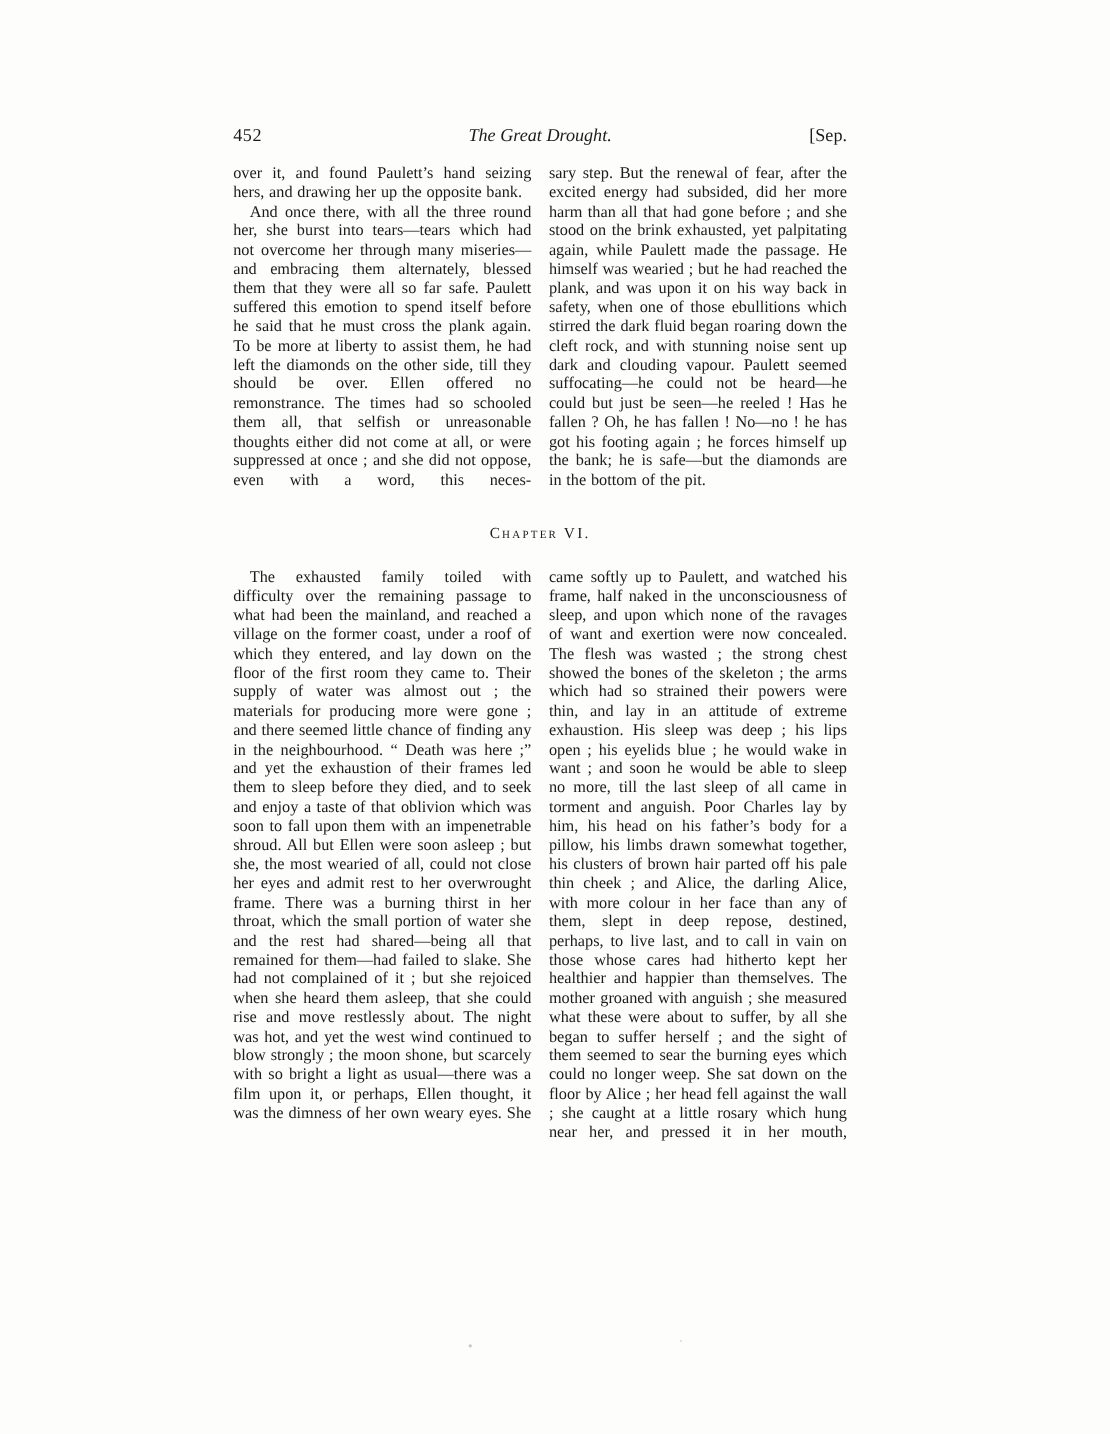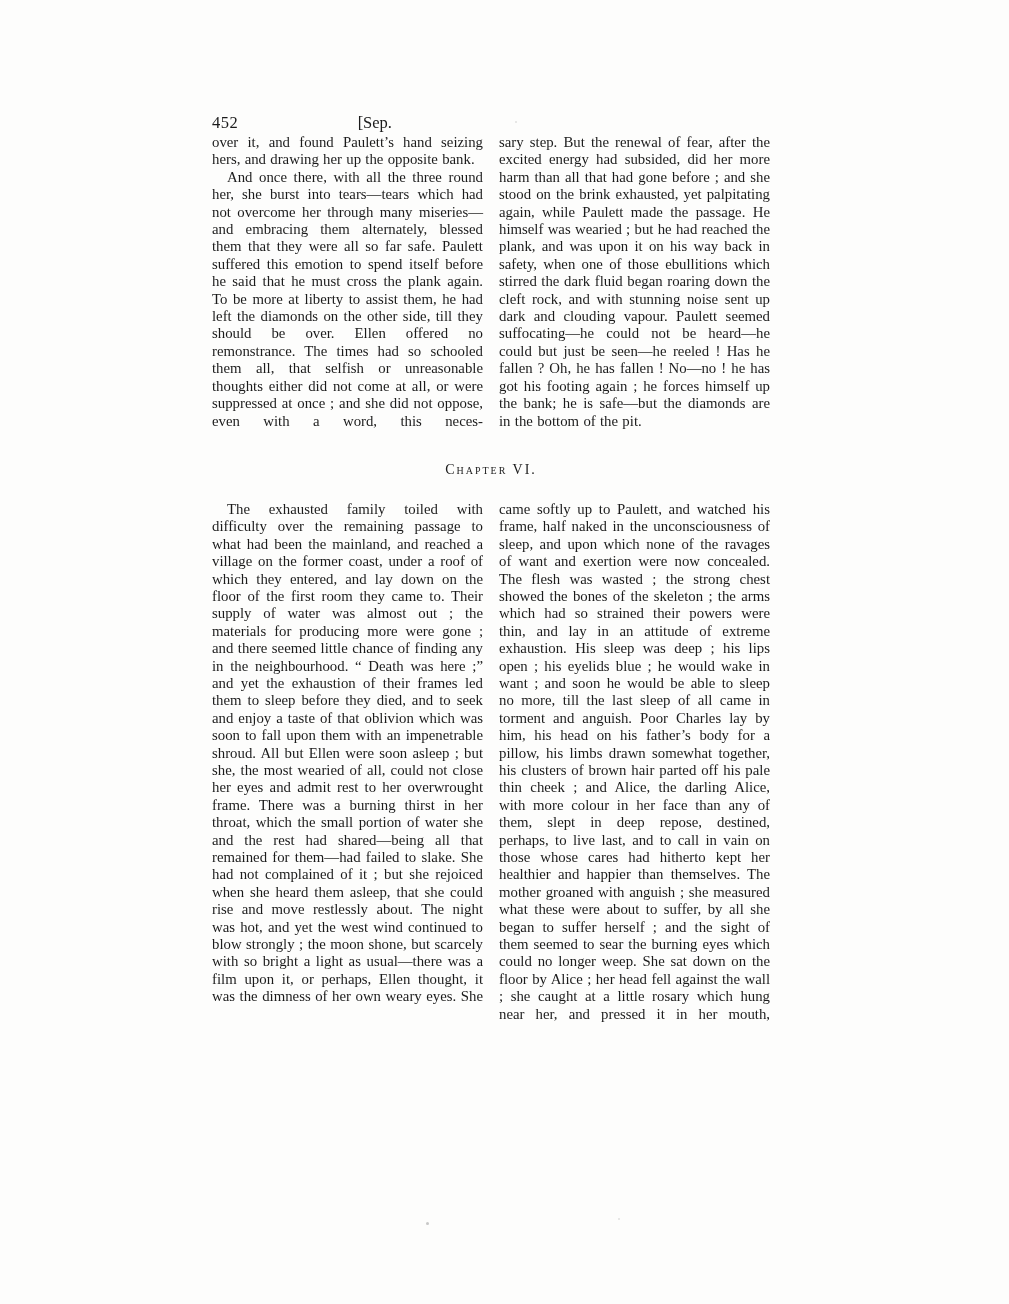--- a/index.html
+++ b/index.html
@@ -42,21 +42,21 @@
     text-align: center;
     font-style: italic;
   }
   .running-head .date {
     width: 90px;
     text-align: right;
   }
   .columns {
     display: flex;
     gap: 16px;
-    margin-top: 2px;
+    margin-top: 18px;
   }
   .col {
     width: 271px;
     text-align: justify;
     font-size: 14.8px;
     line-height: 17.4px;
     word-spacing: 0.04em;
   }
   .col p {
     margin: 0;
@@ -87,20 +87,21 @@
   .speck.s3 { left: 515px; top: 121px;  width: 2px; height: 2px; opacity: 0.30; }
 </style>
 </head>
 <body>
 
 <div class="page">
   <div class="text-block">
 
     <div class="running-head">
       <span class="pageno">452</span>
+      <span class="title">The Great Drought.</span>
       <span class="date">[Sep.</span>
     </div>
 
     <div class="columns">
       <div class="col">
         <p>over it, and found Paulett’s hand seizing hers, and drawing her up the opposite bank.</p>
         <p class="indent runover">And once there, with all the three round her, she burst into tears—tears which had not overcome her through many miseries—and embracing them alternately, blessed them that they were all so far safe.  Paulett suffered this emotion to spend itself before he said that he must cross the plank again.  To be more at liberty to assist them, he had left the diamonds on the other side, till they should be over.  Ellen offered no remonstrance. The times had so schooled them all, that selfish or unreasonable thoughts either did not come at all, or were suppressed at once ; and she did not oppose, even with a word, this neces-</p>
       </div>
       <div class="col">
         <p>sary step.  But the renewal of fear, after the excited energy had subsided, did her more harm than all that had gone before ; and she stood on the brink exhausted, yet palpitating again, while Paulett made the passage.  He himself was wearied ; but he had reached the plank, and was upon it on his way back in safety, when one of those ebullitions which stirred the dark fluid began roaring down the cleft rock, and with stunning noise sent up dark and clouding vapour. Paulett seemed suffocating—he could not be heard—he could but just be seen—he reeled !  Has he fallen ?  Oh, he has fallen !  No—no !  he has got his footing again ; he forces himself up the bank; he is safe—but the diamonds are in the bottom of the pit.</p>

